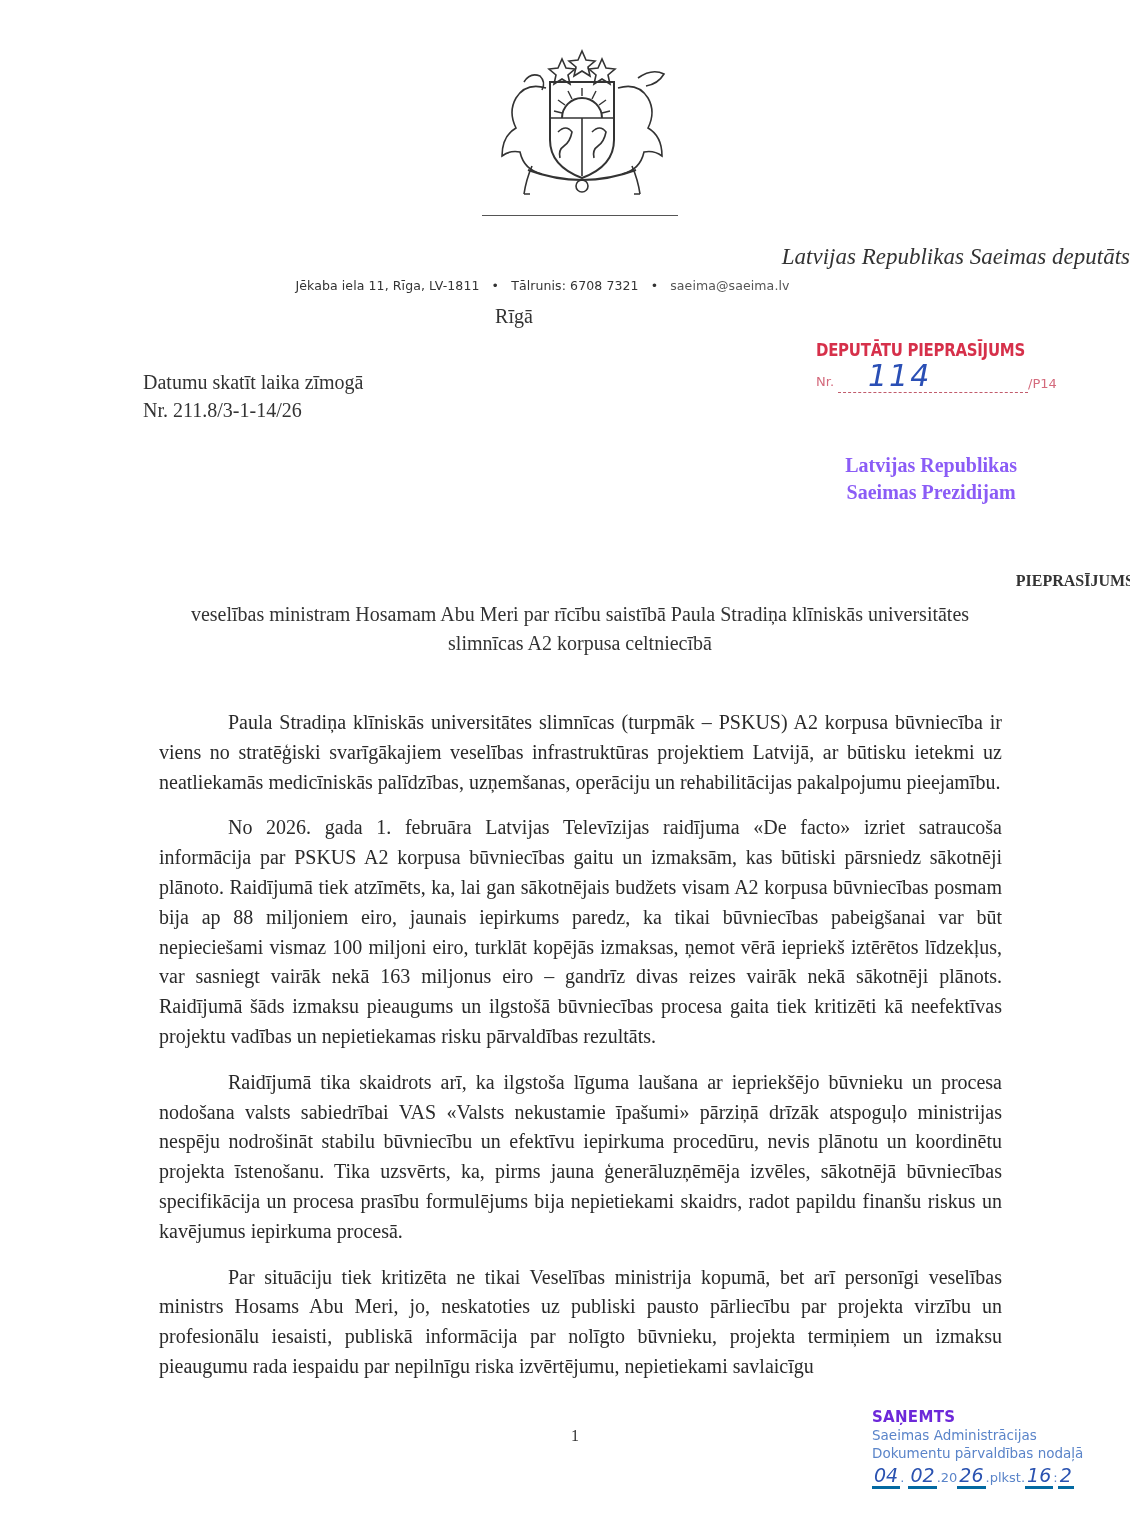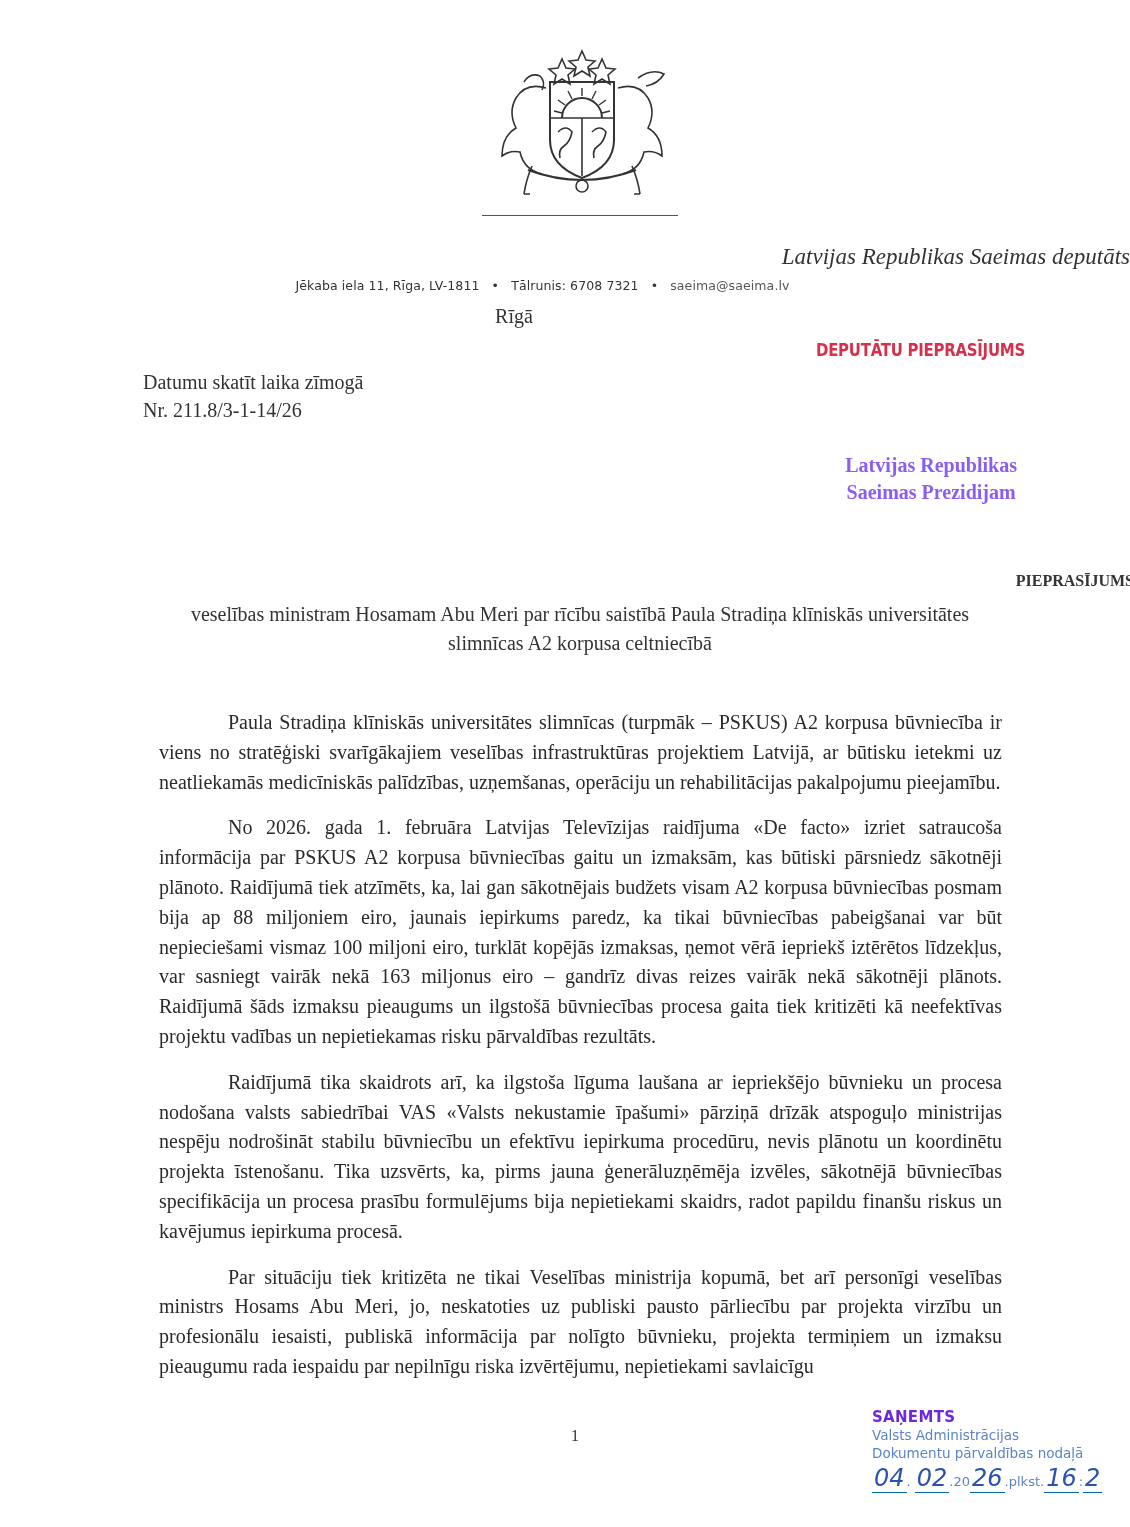--- a/index.html
+++ b/index.html
@@ -42,21 +42,21 @@
   #body-text { left: 143px; width: 875px; top: 692px; font-size: 20px; line-height: 29.8px;
         text-align: justify; color: #2a2a2a; }
   #body-text p { margin: 16px; text-indent: 69px; }
 
   #page-number { left: 0; width: 1150px; top: 1427px; text-align: center; font-size: 16px; color: #333; }
 
   #received-stamp { left: 872px; top: 1408px; width: 258px; font-family: "DejaVu Sans", sans-serif; color: #3b6fc2; }
   #received-title { font-weight: bold; font-size: 15px; color: #6d28d9; letter-spacing: 0.3px; }
   .received-line { font-size: 13.5px; line-height: 18px; color: #5a84c9; white-space: nowrap; }
   #received-date { font-size: 13px; margin-top: 2px; white-space: nowrap; color: #5a84c9; }
-  .hw { font-style: italic; font-size: 24px; color: #2a52b0; border-bottom: 1px solid #0369a1; padding: 0 2px; }
+  .hw { font-style: italic; font-size: 19px; color: #2a52b0; border-bottom: 3px solid #0369a1; padding: 0 2px; }
 </style>
 </head>
 <body>
 
 <svg id="coat" class="abs" viewBox="0 0 188 160">
   <g fill="none" stroke="#333" stroke-width="1.6">
 
     <path d="M70 20 l4 -9 l4 9 l9 1 l-7 6 l2 9 l-8 -5 l-8 5 l2 -9 l-7 -6 z"></path>
     <path d="M90 12 l4 -9 l4 9 l9 1 l-7 6 l2 9 l-8 -5 l-8 5 l2 -9 l-7 -6 z"></path>
     <path d="M110 20 l4 -9 l4 9 l9 1 l-7 6 l2 9 l-8 -5 l-8 5 l2 -9 l-7 -6 z"></path>
@@ -102,20 +102,26 @@
 </div>
 <div id="letterhead-city" class="abs">Rīgā</div>
 
 <div id="ref-block" class="abs">
   <div>Datumu skatīt laika zīmogā</div>
   <div>Nr. 211.8/3-1-14/26</div>
 </div>
 
 <div id="reg-stamp" class="abs">
   <div id="reg-stamp-title">DEPUTĀTU PIEPRASĪJUMS</div>
+  <div id="reg-stamp-row">
+    <span id="reg-nr-label">Nr.</span>
+    <span id="reg-nr-line"></span>
+    <span id="reg-nr-value">114</span>
+    <span id="reg-nr-suffix">/P14</span>
+  </div>
 </div>
 
 <div id="addressee" class="abs">
   <div>Latvijas Republikas</div>
   <div>Saeimas Prezidijam</div>
 </div>
 
 <div id="doc-title" class="abs">PIEPRASĪJUMS</div>
 <div id="doc-subtitle" class="abs">veselības ministram Hosamam Abu Meri par rīcību saistībā Paula Stradiņa klīniskās universitātes slimnīcas A2 korpusa celtniecībā</div>
 
@@ -123,19 +129,19 @@
   <p>Paula Stradiņa klīniskās universitātes slimnīcas (turpmāk – PSKUS) A2 korpusa būvniecība ir viens no stratēģiski svarīgākajiem veselības infrastruktūras projektiem Latvijā, ar būtisku ietekmi uz neatliekamās medicīniskās palīdzības, uzņemšanas, operāciju un rehabilitācijas pakalpojumu pieejamību.</p>
   <p>No 2026. gada 1. februāra Latvijas Televīzijas raidījuma «De facto» izriet satraucoša informācija par PSKUS A2 korpusa būvniecības gaitu un izmaksām, kas būtiski pārsniedz sākotnēji plānoto. Raidījumā tiek atzīmēts, ka, lai gan sākotnējais budžets visam A2 korpusa būvniecības posmam bija ap 88 miljoniem eiro, jaunais iepirkums paredz, ka tikai būvniecības pabeigšanai var būt nepieciešami vismaz 100 miljoni eiro, turklāt kopējās izmaksas, ņemot vērā iepriekš iztērētos līdzekļus, var sasniegt vairāk nekā 163 miljonus eiro – gandrīz divas reizes vairāk nekā sākotnēji plānots. Raidījumā šāds izmaksu pieaugums un ilgstošā būvniecības procesa gaita tiek kritizēti kā neefektīvas projektu vadības un nepietiekamas risku pārvaldības rezultāts.</p>
   <p>Raidījumā tika skaidrots arī, ka ilgstoša līguma laušana ar iepriekšējo būvnieku un procesa nodošana valsts sabiedrībai VAS «Valsts nekustamie īpašumi» pārziņā drīzāk atspoguļo ministrijas nespēju nodrošināt stabilu būvniecību un efektīvu iepirkuma procedūru, nevis plānotu un koordinētu projekta īstenošanu. Tika uzsvērts, ka, pirms jauna ģenerāluzņēmēja izvēles, sākotnējā būvniecības specifikācija un procesa prasību formulējums bija nepietiekami skaidrs, radot papildu finanšu riskus un kavējumus iepirkuma procesā.</p>
   <p>Par situāciju tiek kritizēta ne tikai Veselības ministrija kopumā, bet arī personīgi veselības ministrs Hosams Abu Meri, jo, neskatoties uz publiski pausto pārliecību par projekta virzību un profesionālu iesaisti, publiskā informācija par nolīgto būvnieku, projekta termiņiem un izmaksu pieaugumu rada iespaidu par nepilnīgu riska izvērtējumu, nepietiekami savlaicīgu</p>
 </div>
 
 <div id="page-number" class="abs">1</div>
 
 <div id="received-stamp" class="abs">
   <div id="received-title">SAŅEMTS</div>
-  <div class="received-line">Valsts Administrācijas</div>
+  <div class="received-line">Saeimas Administrācijas</div>
   <div class="received-line">Dokumentu pārvaldības nodaļā</div>
   <div id="received-date">
     <span class="hw">04</span>.
     <span class="hw">02</span>.<span>20</span><span class="hw">26</span>.<span>plkst.</span><span class="hw">16</span>:<span class="hw">2</span>
   </div>
 </div>
 
 </body></html>

